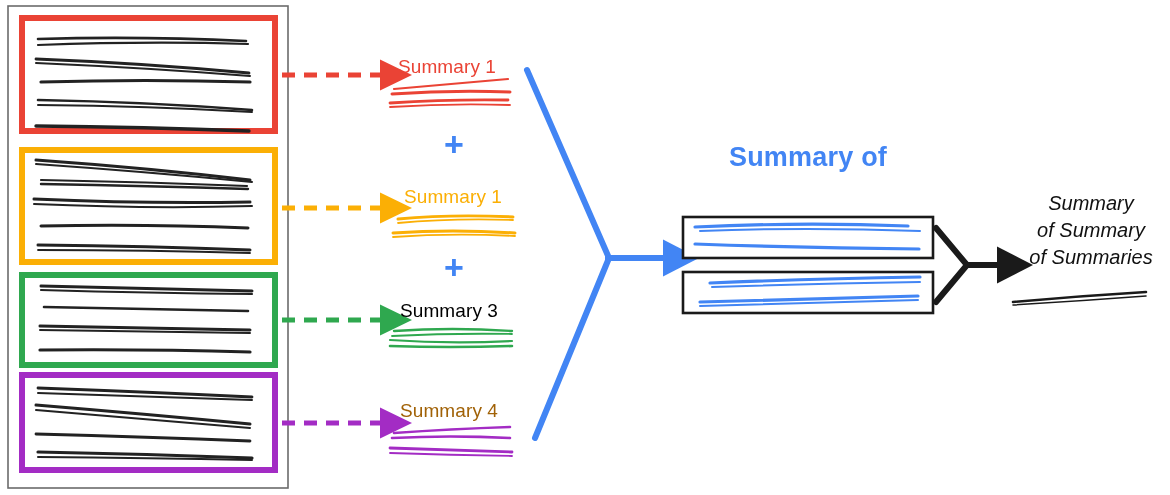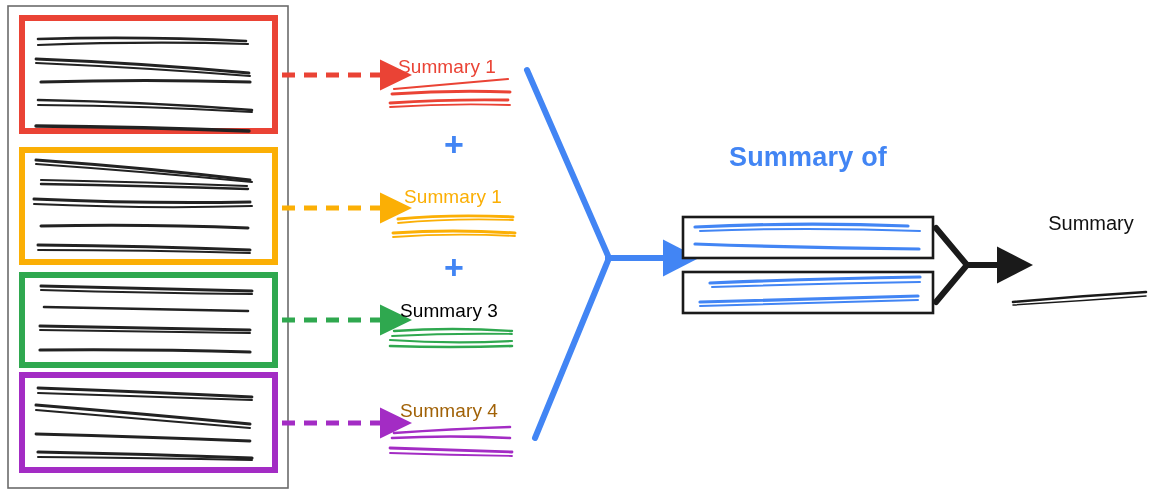--- a/index.html
+++ b/index.html
@@ -150,17 +150,19 @@
   <div class="lbl sum-lbl" style="left:400px;top:300px;color:#000000;">Summary 3</div>
   <div class="lbl sum-lbl" style="left:400px;top:400px;color:#a16207;">Summary 4</div>
 
   <div class="plus" style="left:444px;top:127px;color:#4285F4;">+</div>
   <div class="plus" style="left:444px;top:250px;color:#4285F4;">+</div>
 
   <div class="sos-lbl" style="left:683px;top:140px;width:250px;color:#4285F4;">
     <div>Summary of</div>
   </div>
 
-  <div class="final-lbl" style="left:1018px;top:210px;width:146px;">
+  <div class="final-lbl" style="left:1018px;top:190px;width:146px;font-style:italic;">
     <div>Summary</div>
+    <div>of Summary</div>
+    <div>of Summaries</div>
   </div>
 
 </div>
 
 </body></html>

